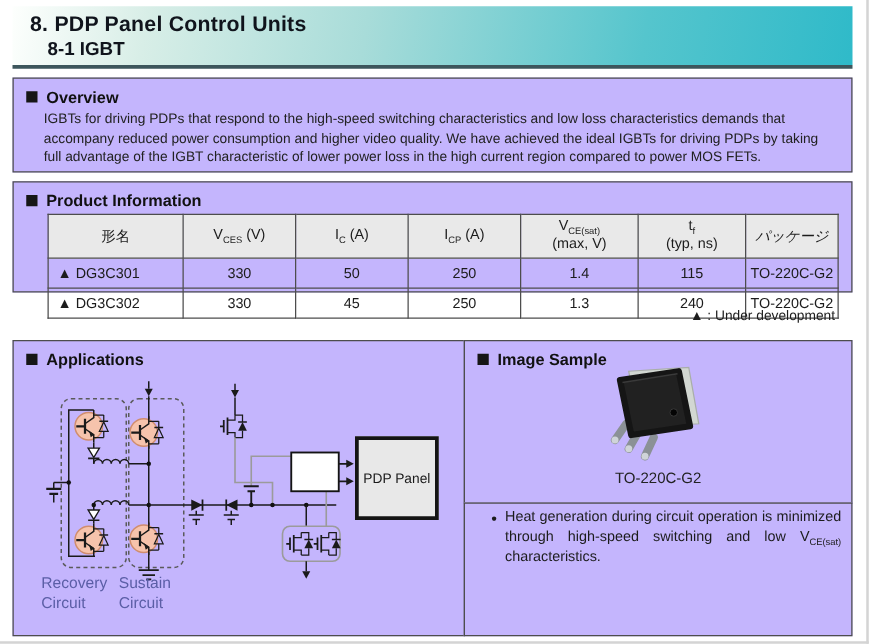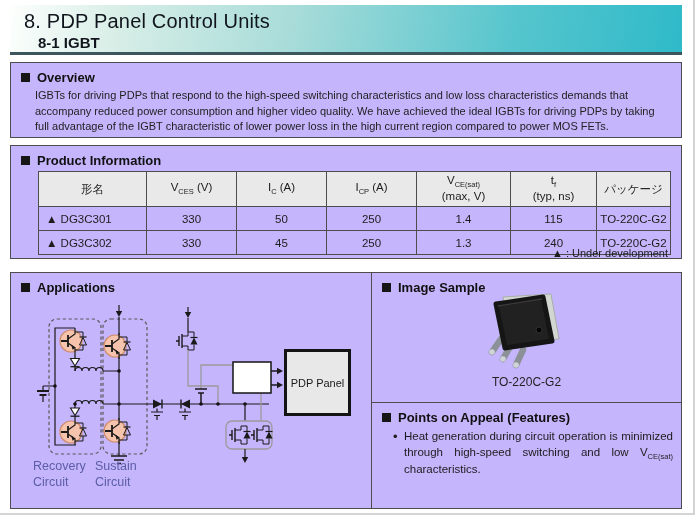--- a/index.html
+++ b/index.html
@@ -11,44 +11,44 @@
   .page{position:absolute;inset:0;background:#fff;
     border-right:2px solid #d4d4d4;border-bottom:2px solid #d4d4d4;box-sizing:border-box;}
 
   
   .header-bar{
     position:absolute;left:10px;top:5px;width:672px;height:50px;box-sizing:border-box;
     background:linear-gradient(100deg,#fdfffd 0%,#d8eee7 16%,#a8dcd9 42%,#55c5cd 75%,#2fbac9 100%);
     border-bottom:3px solid #3d565c;
     padding:5px 0 0 14px;
   }
-  .header-title{font-size:20px;font-weight:normal;color:#10141c;letter-spacing:.2px;}
+  .header-title{font-size:17px;font-weight:bold;color:#10141c;letter-spacing:.2px;}
   .header-subtitle{font-size:15px;font-weight:bold;color:#10141c;margin-left:14px;margin-top:1px;}
 
   
   .box{position:absolute;border:1px solid #4d4d4d;background:#c4b5fd;box-sizing:border-box;}
   #overview-box{left:10px;top:62px;width:672px;height:76px;}
-  #product-box{left:10px;top:145px;width:672px;height:114px;}
+  #product-box{left:10px;top:145px;width:672px;height:89px;}
   #apps-box{left:10px;top:272px;width:362px;height:237px;}
   #image-box{left:371px;top:272px;width:311px;height:131px;}
   #points-box{left:371px;top:402px;width:311px;height:107px;}
 
   .sec-head{display:flex;align-items:center;gap:7px;font-weight:bold;font-size:13px;margin:7px 0 0 10px;color:#111;}
   .sq{width:9px;height:9px;background:#161616;flex:0 0 auto;}
 
   .overview-text{font-size:11px;line-height:1.42;margin:3px 12px 0 24px;color:#222;}
 
   
   .ptable{position:absolute;left:27px;top:25px;border-collapse:collapse;table-layout:fixed;width:632px;font-size:11.5px;color:#1c1c1c;}
   .ptable th{background:#e9e9e9;font-weight:normal;border:1px solid #4d4d4d;height:34px;vertical-align:middle;text-align:center;padding:0;font-size:11.5px;}
   .ptable td{border:1px solid #4d4d4d;height:23px;text-align:center;padding:0;}
   .ptable td.model{text-align:left;padding-left:7px;}
   .ptable sub{font-size:7.5px;}
   .th2{display:block;line-height:1.2;}
-  .pkg-jp{}
+  .pkg-jp{font-style:italic;}
   .note{position:absolute;right:13px;top:101px;font-size:11px;color:#1c1c1c;}
 
   
   #circuit{position:absolute;left:2px;top:28px;}
   .circ-label{position:absolute;color:#5b5ea6;font-size:12.5px;line-height:1.25;}
   #lbl-recovery{left:22px;top:186px;width:86px;}
   #lbl-sustain{left:84px;top:186px;width:60px;}
   .pdp-box{position:absolute;left:273px;top:76px;width:67px;height:67px;border:3px solid #141414;
     background:#e8e8e8;display:flex;align-items:center;justify-content:center;
     font-size:11px;color:#1a1a1a;box-sizing:border-box;}
@@ -266,22 +266,18 @@
       <polygon points="24,4 72,1 80,46 32,49" fill="#d2d7d2" stroke="#a9aea9" stroke-width="1"></polygon>
 
       <polygon points="17,11 64,4 73,48 26,55" fill="#212121" stroke="#151515" stroke-width="5" stroke-linejoin="round"></polygon>
       <path d="M19,13 L63,6" stroke="#3a3a3a" stroke-width="1.4" fill="none"></path>
       <circle cx="60" cy="37" r="3" fill="#040404" stroke="#383838" stroke-width="0.8"></circle>
     </svg>
     <div class="pkg-caption">TO-220C-G2</div>
   </section>
 
   <section class="box" id="points-box">
-    <div class="sec-head">
-      <span class="sq"></span>
-      <span>Points on Appeal (Features)</span>
-    </div>
     <ul class="points-list">
       <li class="justified"><span>Heat generation during circuit operation is minimized through high-speed switching and low V</span><sub>CE(sat)</sub><span> characteristics.</span></li>
     </ul>
   </section>
 
 </div>
 
 </body></html>

